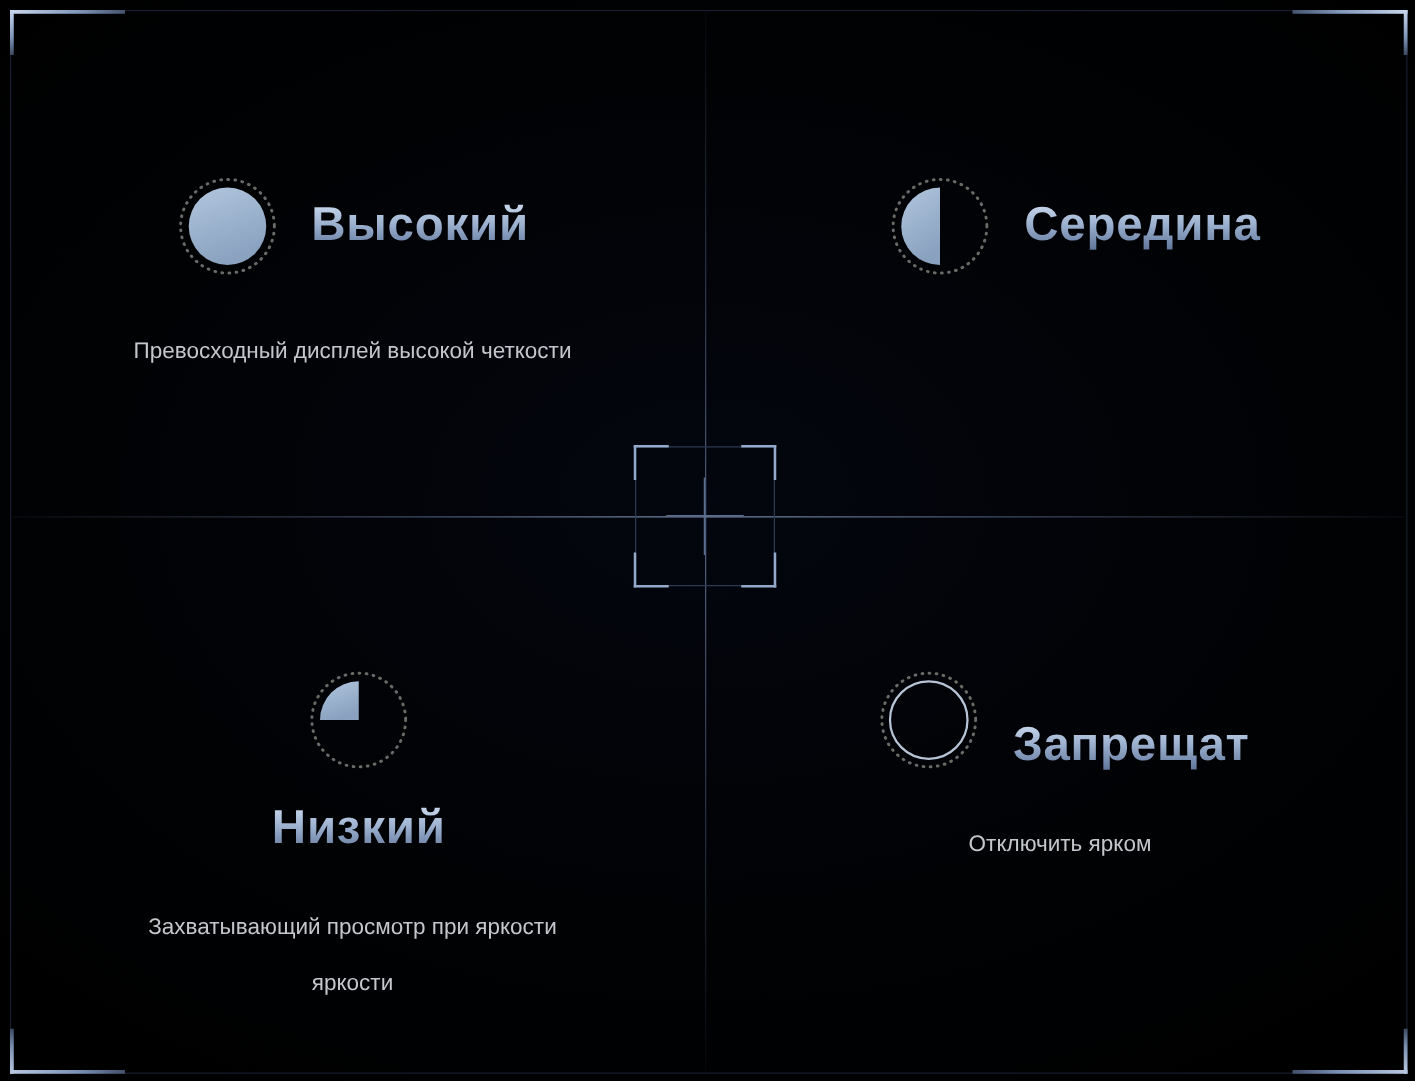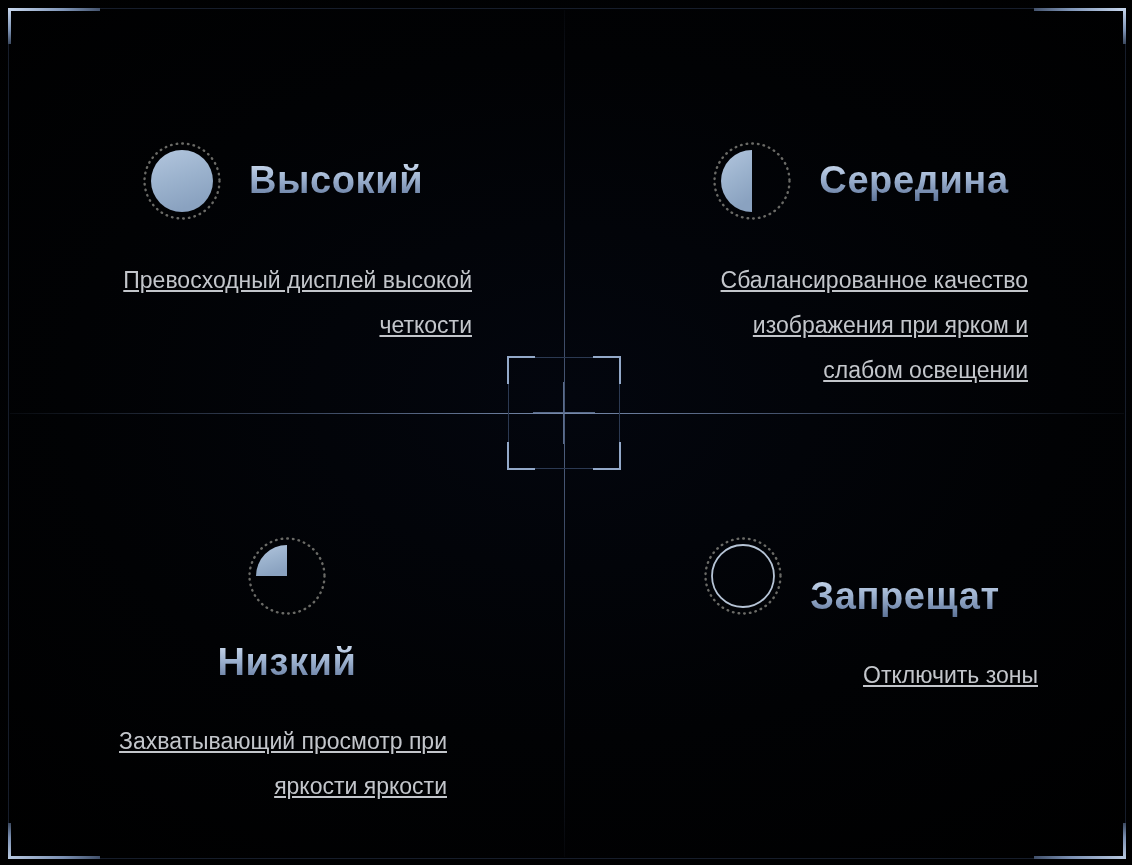--- a/index.html
+++ b/index.html
@@ -163,25 +163,24 @@
     -webkit-background-clip: text;
     background-clip: text;
     color: transparent;
     -webkit-text-fill-color: transparent;
     white-space: nowrap;
     line-height: 1.05;
   }
   .option-desc {
     margin: 0 auto;
     color: #c3c6cb;
-    font-size: 23px;
+    font-size: 18px;
     line-height: 45px;
-    text-align: right;
+    text-align: center;
     max-width: 380px;
-    text-decoration: underline;
   }
 
   
   .icon-wrap {
     position: relative;
     width: 82px;
     height: 82px;
     flex: none;
   }
   .icon-wrap svg { display: block; }
@@ -251,21 +250,20 @@
                   <stop offset="55%" stop-color="#9bb2cd"></stop>
                   <stop offset="100%" stop-color="#8aa2c0"></stop>
                 </linearGradient>
               </defs>
               <circle cx="41" cy="41" r="37.5" fill="none" stroke="#6a6a66" stroke-width="2.4" stroke-linecap="round" stroke-dasharray="0.6 5.1"></circle>
               <path d="M41 10 A31 31 0 0 0 41 72 Z" fill="url(#gfill2)"></path>
             </svg>
           </span>
           <span class="option-title">Середина</span>
         </div>
-        <p class="option-desc">Сбалансированное качество изображения при ярком и слабом освещении</p>
       </div>
     </div>
 
     <div class="quad" id="q-bl">
       <div class="quad-inner">
         <div class="option-head">
           <span class="icon-wrap">
             <svg width="82" height="82" viewBox="0 0 82 82">
               <defs>
                 <linearGradient id="gfill3" x1="0" y1="0" x2="0.35" y2="1">
@@ -288,21 +286,21 @@
       <div class="quad-inner">
         <div class="option-head">
           <span class="icon-wrap">
             <svg width="82" height="82" viewBox="0 0 82 82">
               <circle cx="41" cy="41" r="37.5" fill="none" stroke="#6a6a66" stroke-width="2.4" stroke-linecap="round" stroke-dasharray="0.6 5.1"></circle>
               <circle cx="41" cy="41" r="31" fill="none" stroke="#b6c4d6" stroke-width="1.8"></circle>
             </svg>
           </span>
           <span class="option-title">Запрещат</span>
         </div>
-        <p class="option-desc">Отключить зоны</p>
+        <p class="option-desc">Отключить ярком</p>
       </div>
     </div>
 
   </div>
 
   <div class="reticle">
     <div class="box"></div>
     <div class="c tl"></div>
     <div class="c tr"></div>
     <div class="c bl"></div>

